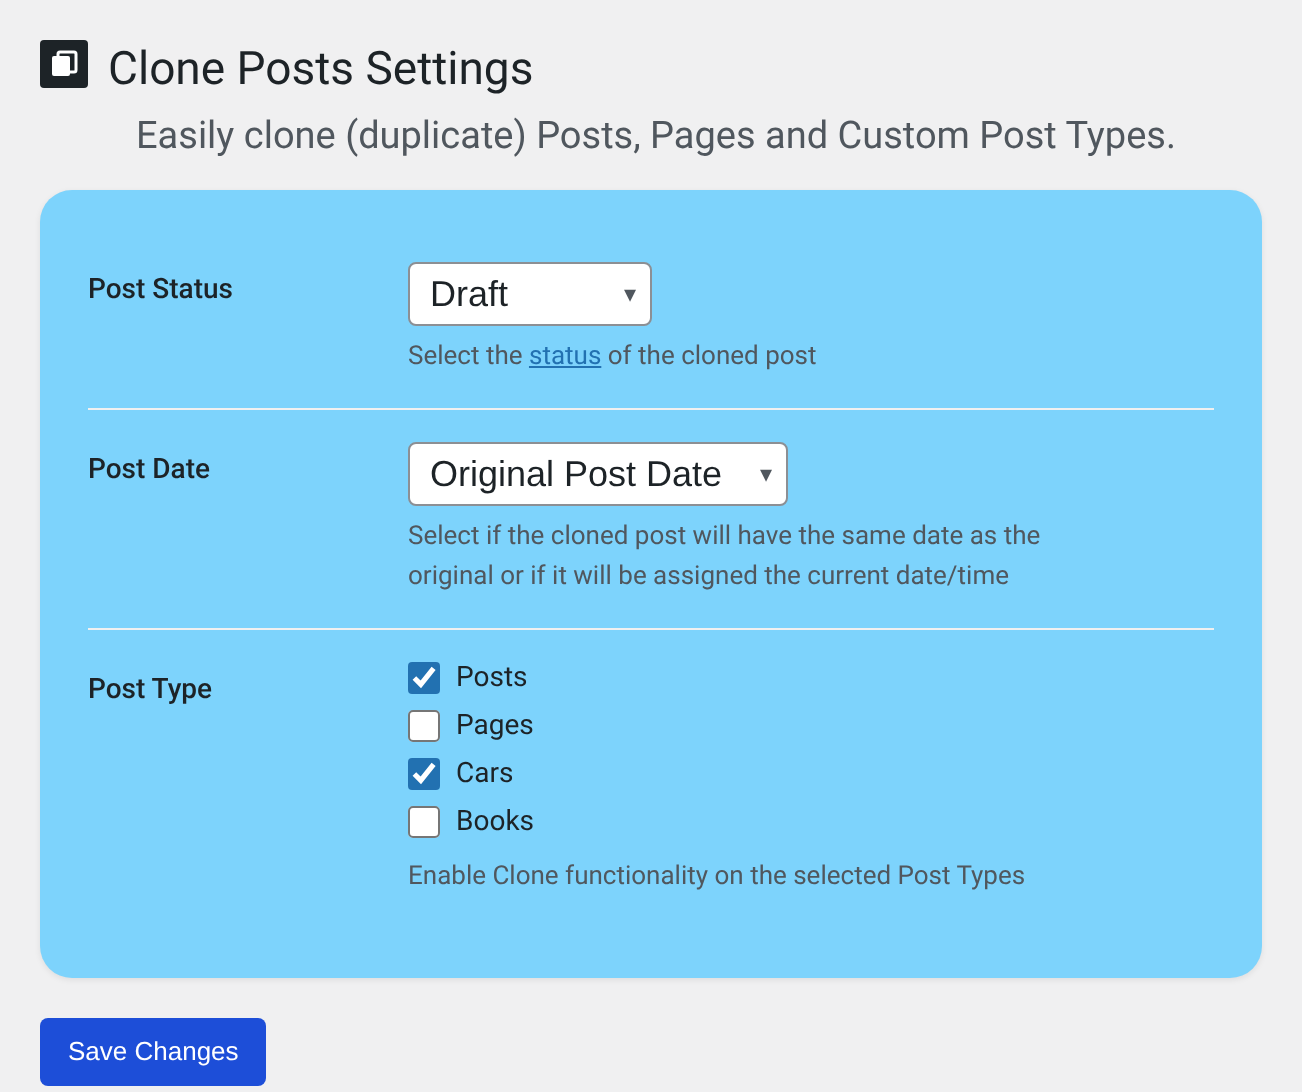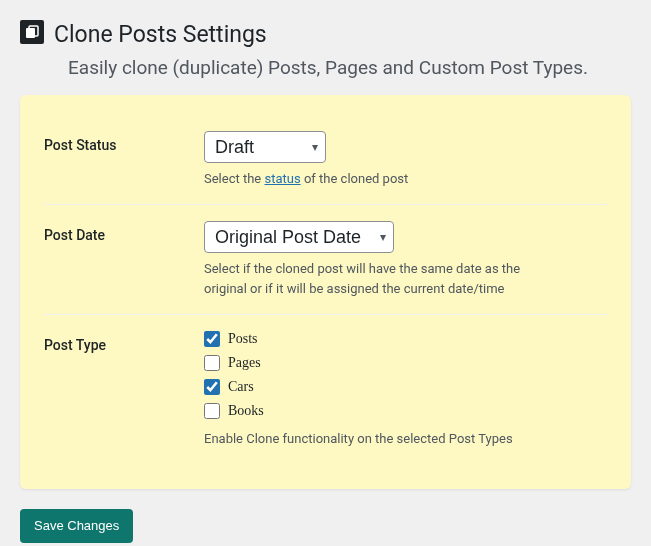--- a/index.html
+++ b/index.html
@@ -33,22 +33,22 @@
       color: #1d2327;
       line-height: 1.3;
     }
     .page-subtitle {
       font-size: 19px;
       color: #50575e;
       margin-bottom: 16px;
       margin-left: 48px;
     }
     .settings-card {
-      background: #fef9c3;
-      border-radius: 6px;
+      background: #7dd3fc;
+      border-radius: 16px;
       padding: 20px 24px 24px;
       box-shadow: 0 1px 3px rgba(0,0,0,0.08);
     }
     .settings-row {
       display: flex;
       align-items: flex-start;
       padding: 16px 0;
       border-bottom: 1px solid #f0f0f0;
     }
     .settings-row:last-child {
@@ -115,25 +115,24 @@
     .checkbox-item input[type="checkbox"] {
       width: 16px;
       height: 16px;
       cursor: pointer;
       accent-color: #2271b1;
     }
     .checkbox-label {
       font-size: 14px;
       color: #1d2327;
       cursor: pointer;
-      font-family: Liberation Serif, serif;
     }
     .save-button {
       margin-top: 20px;
-      background: #0f766e;
+      background: #1d4ed8;
       color: #fff;
       border: none;
       border-radius: 4px;
       padding: 8px 14px;
       font-size: 13px;
       font-weight: 500;
       cursor: pointer;
       line-height: 1.4;
     }
   </style>

